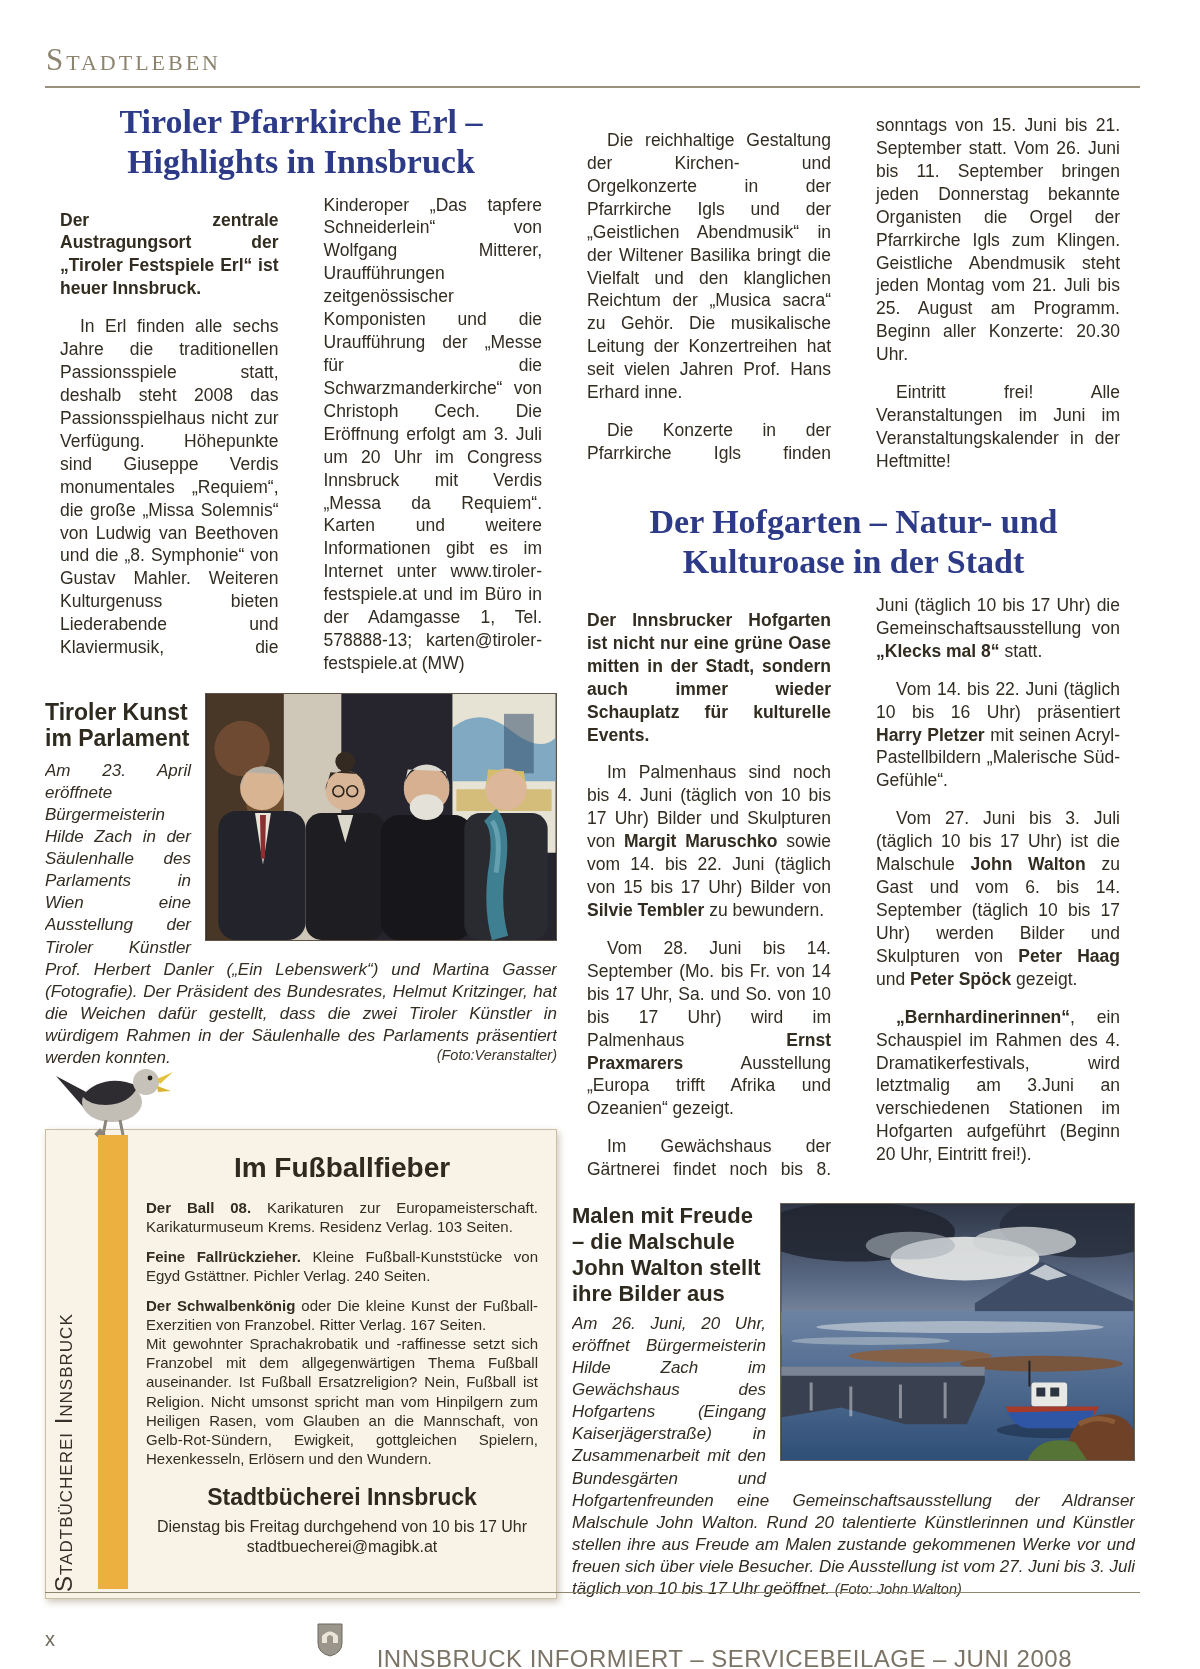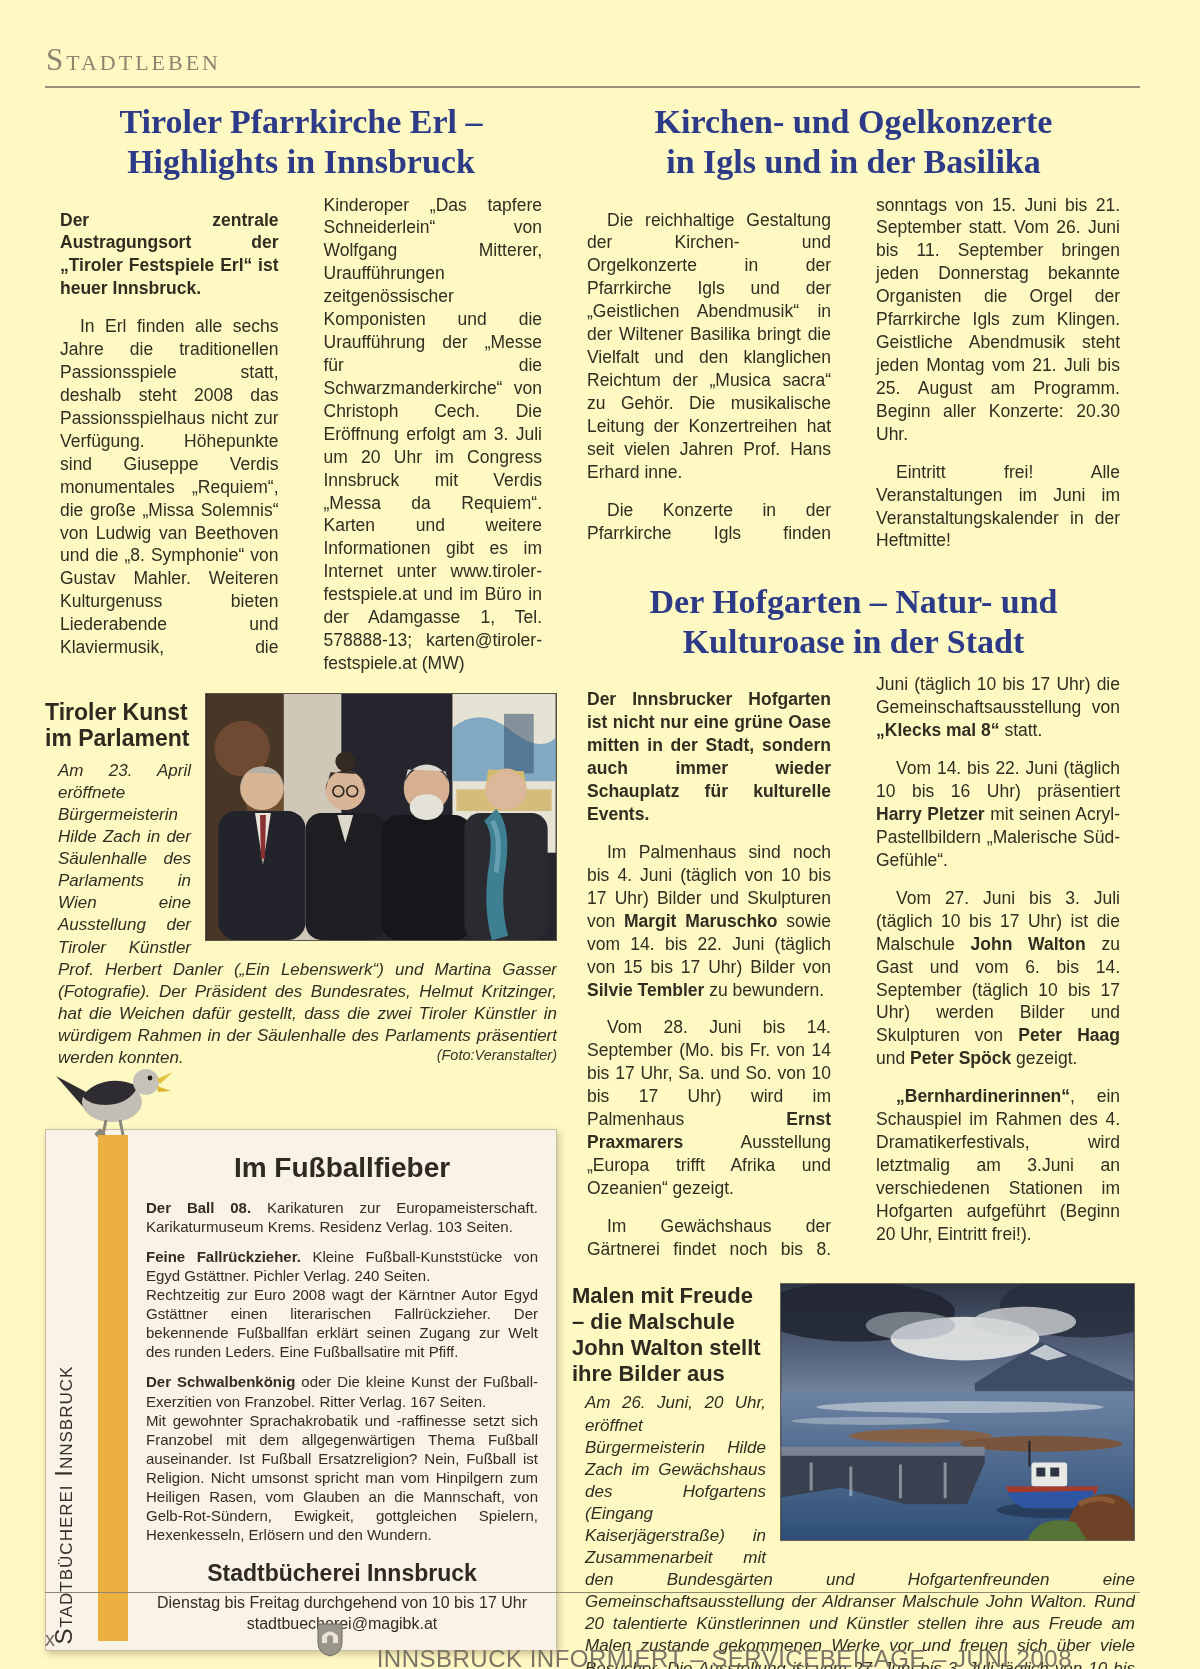--- a/index.html
+++ b/index.html
@@ -1,19 +1,19 @@
 <!DOCTYPE html>
 <html lang="de"><head>
 <meta charset="utf-8">
 <style>
   * { margin:0; padding:0; box-sizing:border-box; }
   body { background:#cfc5ab; font-family:"Liberation Sans", sans-serif; }
   .page {
     position:relative; width:1200px; height:1669px; margin:0 auto;
-    background:#fef9c3; overflow:hidden; color:#322c21;padding-left:23px;
+    background:#ffffff; overflow:hidden; color:#322c21;padding-left:23px;
   }
 
   
   .section-label {
     position:absolute; left:46px; top:42px;
     font-family:"Liberation Serif", serif; font-variant:small-caps;
     font-size:31px; letter-spacing:3px; color:#8d8470;
   }
   .header-rule { position:absolute; left:45px; right:60px; top:86px; border-top:2px solid #9a917c; }
 
@@ -34,21 +34,21 @@
   .art-body p.lead { font-weight:700; }
   .art-body .b, .bk .b { font-weight:700; }
 
   
   .kunst-block { margin-top:18px; overflow:hidden; }
   .kunst-block .photo {
     float:right; width:352px; height:248px; margin:0 0 8px 14px;
     border:1px solid #5c5547; background:#23222a;
   }
   .sub-heading { font-size:23px; font-weight:700; line-height:1.15; margin:6px 0 8px 0; color:#2f2a1f; }
-  .caption { font-style:italic; font-size:17px; line-height:1.3; text-align:justify; hyphens:auto;margin-left:13px; }
+  .caption { font-style:italic; font-size:17px; line-height:1.3; text-align:justify; hyphens:auto; }
   .credit { font-style:italic; font-size:14.5px; color:#3c362b; }
   .credit-right { text-align:right; margin-top:-22px; }
 
   
   .library-box {
     position:relative; margin-top:66px; background:#f8f3e6;
     border:1px solid #cabfa2; box-shadow:2px 3px 7px rgba(110,92,55,.35);
     padding:18px 18px 16px 100px; min-height:470px;
   }
   .library-box .vbar { position:absolute; left:52px; top:5px; bottom:9px; width:30px; background:#ecb041; }
@@ -169,36 +169,31 @@
           <path d="M52 70 l-3 15 M66 70 l3 15" stroke="#8b867c" stroke-width="3" fill="none"></path>
           <rect x="42" y="80" width="8" height="8" transform="rotate(45 46 84)" fill="#8b867c"></rect>
         </svg>
       </div>
       <div class="vbar"></div>
       <div class="vlabel">Stadtbücherei Innsbruck</div>
 
       <h2>Im Fußballfieber</h2>
       <p class="bk"><span class="b">Der Ball 08.</span><span> Karikaturen zur Europameisterschaft. Karikaturmuseum Krems. Residenz Verlag. 103 Seiten.</span></p>
       <p class="bk mt"><span class="b">Feine Fallrückzieher.</span><span> Kleine Fußball-Kunststücke von Egyd Gstättner. Pichler Verlag. 240 Seiten.</span></p>
-      <p class="bk">Rechtzeitig zur Euro 2008 wagt der Kärntner Autor Egyd Gstättner einen literarischen Fallrückzieher. Der bekennende Fußballfan erklärt seinen Zugang zur Welt des runden Leders. Eine Fußballsatire mit Pfiff.</p>
       <p class="bk mt"><span class="b">Der Schwalbenkönig</span><span> oder Die kleine Kunst der Fußball-Exerzitien von Franzobel. Ritter Verlag. 167 Seiten.</span></p>
       <p class="bk">Mit gewohnter Sprachakrobatik und -raffinesse setzt sich Franzobel mit dem allgegenwärtigen Thema Fußball auseinander. Ist Fußball Ersatzreligion? Nein, Fußball ist Religion. Nicht umsonst spricht man vom Hinpilgern zum Heiligen Rasen, vom Glauben an die Mannschaft, von Gelb-Rot-Sündern, Ewigkeit, gottgleichen Spielern, Hexenkesseln, Erlösern und den Wundern.</p>
       <h3>Stadtbücherei Innsbruck</h3>
       <p class="addr">Dienstag bis Freitag durchgehend von 10 bis 17 Uhr</p>
       <p class="addr">stadtbuecherei@magibk.at</p>
     </section>
   </div>
 
   <div class="half-right">
 
     <section>
-      <div class="art-title">
-        <div>Kirchen- und Ogelkonzerte</div>
-        <div>in Igls und in der Basilika</div>
-      </div>
       <div class="art-body">
         <p class="ind">Die reichhaltige Gestaltung der Kirchen- und Orgelkonzerte in der Pfarrkirche Igls und der „Geistlichen Abendmusik“ in der Wiltener Basilika bringt die Vielfalt und den klanglichen Reichtum der „Musica sacra“ zu Gehör. Die musikalische Leitung der Konzertreihen hat seit vielen Jahren Prof. Hans Erhard inne.</p>
         <p class="ind">Die Konzerte in der Pfarrkirche Igls finden sonntags von 15. Juni bis 21. September statt. Vom 26. Juni bis 11. September bringen jeden Donnerstag bekannte Organisten die Orgel der Pfarrkirche Igls zum Klingen. Geistliche Abendmusik steht jeden Montag vom 21. Juli bis 25. August am Programm. Beginn aller Konzerte: 20.30 Uhr.</p>
         <p class="ind">Eintritt frei! Alle Veranstaltungen im Juni im Veranstaltungskalender in der Heftmitte!</p>
       </div>
     </section>
 
     <section style="margin-top:26px;">
       <div class="art-title">
         <div>Der Hofgarten – Natur- und</div>

